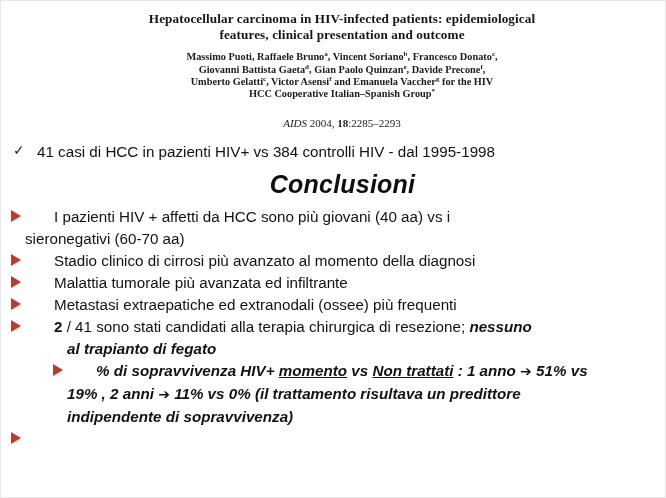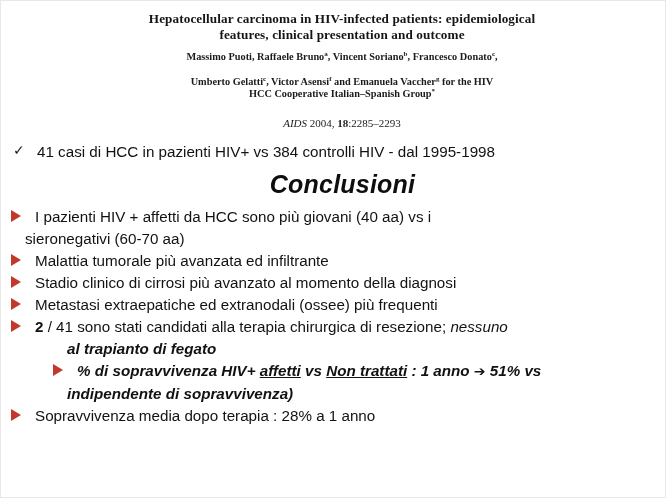--- a/index.html
+++ b/index.html
@@ -64,21 +64,21 @@
   
   .content {
     position: absolute;
     left: 0;
     top: 140px;
     width: 666px;
   }
 
   .line {
     position: relative;
-    padding-left: 34px;
+    padding-left: 53px;
     padding-right: 10px;
     font-size: 15.2px;
     line-height: 21px;
     color: #121212;
     margin-bottom: 1px;
   }
   .line.cont {
     padding-left: 24px;
   }
 
@@ -116,42 +116,42 @@
     font-size: 25px;
     font-weight: bold;
     font-style: italic;
     color: #0e0e0e;
     margin: 8px 0 7px 0;
     letter-spacing: 0.2px;
     padding-left: 17px;
   }
 
   b.bd { font-weight: bold; }
-  i.bi { font-weight: normal; font-style: italic; text-align: center; }
+  i.bi { font-weight: bold; font-style: italic; text-align: center; }
   span.bi-u { font-weight: bold; font-style: italic; text-decoration: underline; }
   .bolditalic { font-weight: bold; font-style: italic; margin-left: 42px; }
   .arrowglyph {
     font-family: "DejaVu Sans", sans-serif;
     font-weight: normal;
     font-style: normal;
     font-size: 14px;
   }
 </style>
 </head>
 <body>
 
 <div id="slide">
 
   <div class="paper-header">
 
     <div class="paper-title">Hepatocellular carcinoma in HIV-infected patients: epidemiological features, clinical presentation and outcome</div>
 
     <div class="paper-authors">
       <span><span>Massimo Puoti, Raffaele Bruno</span><sup>a</sup><span>, Vincent Soriano</span><sup>b</sup><span>, Francesco Donato</span><sup>c</sup><span>,</span></span><br>
-      <br>
+      <span><span>Giovanni Battista Gaeta</span><sup>d</sup><span>, Gian Paolo Quinzan</span><sup>e</sup><span>, Davide Precone</span><sup>f</sup><span>,</span></span><br>
       <span><span>Umberto Gelatti</span><sup>c</sup><span>, Victor Asensi</span><sup>f</sup><span> and Emanuela Vaccher</span><sup>g</sup><span> for the HIV</span></span><br>
       <span><span>HCC Cooperative Italian–Spanish Group</span><sup>*</sup></span>
     </div>
 
     <div class="paper-citation">
       <span class="j">AIDS</span><span> 2004, </span><span class="vol">18</span><span>:2285–2293</span>
     </div>
   </div>
 
   <div class="content">
@@ -166,48 +166,50 @@
     <div class="line">
       <span class="bullet-arrow"></span>
       <span>I pazienti HIV + affetti da HCC sono più giovani (40 aa) vs i</span>
     </div>
     <div class="line cont">
       <span>sieronegativi (60-70 aa)</span>
     </div>
 
     <div class="line">
       <span class="bullet-arrow"></span>
+      <span>Stadio clinico di cirrosi più avanzato al momento della diagnosi</span>
+    </div>
+
+    <div class="line">
+      <span class="bullet-arrow"></span>
       <span>Malattia tumorale più avanzata ed infiltrante</span>
-    </div>
-
-    <div class="line">
-      <span class="bullet-arrow"></span>
-      <span>Stadio clinico di cirrosi più avanzato al momento della diagnosi</span>
     </div>
 
     <div class="line">
       <span class="bullet-arrow"></span>
       <span>Metastasi extraepatiche ed extranodali (ossee) più frequenti</span>
     </div>
 
     <div class="line">
       <span class="bullet-arrow"></span>
       <b class="bd">2</b><span> / 41 sono stati candidati alla terapia chirurgica di resezione;  </span><i class="bi">nessuno</i>
     </div>
     <div class="line cont bolditalic">
       <span>al trapianto di fegato</span>
     </div>
 
     <div class="line bolditalic">
       <span class="bullet-arrow"></span>
-      <span>% di sopravvivenza HIV+ </span><span class="bi-u">affetti</span><span> vs </span><span class="bi-u">Non trattati</span><span> :  1 anno </span><span class="arrowglyph">➔</span><span> 51% vs</span>
+      <span>% di sopravvivenza HIV+ </span><span class="bi-u">momento</span><span> vs </span><span class="bi-u">Non trattati</span><span> :  1 anno </span><span class="arrowglyph">➔</span><span> 51% vs</span>
+    </div>
+    <div class="line cont bolditalic">
+      <span>19% , 2 anni </span><span class="arrowglyph">➔</span><span> 11% vs 0% (il trattamento risultava un predittore</span>
     </div>
     <div class="line cont bolditalic">
       <span>indipendente di sopravvivenza)</span>
     </div>
 
     <div class="line">
       <span class="bullet-arrow"></span>
-      <span>Sopravvivenza media dopo terapia : 28% a 1 anno</span>
     </div>
 
   </div>
 </div>
 
 </body></html>

